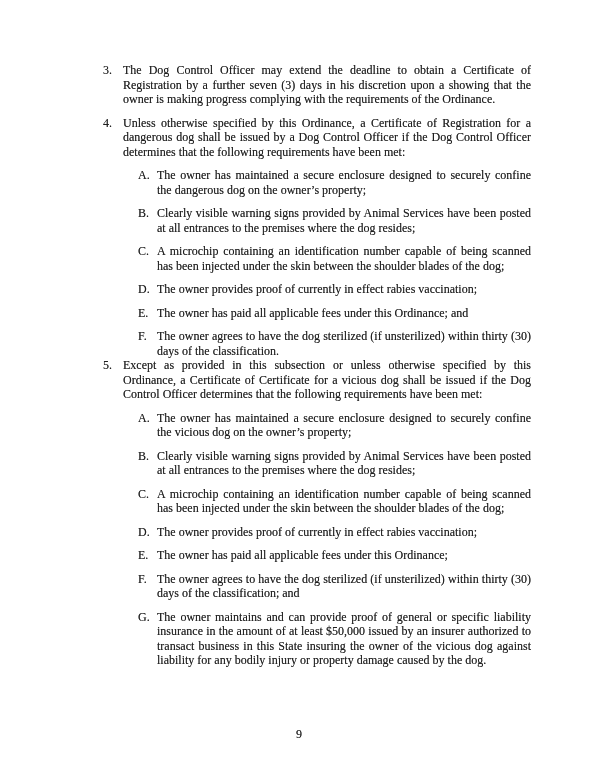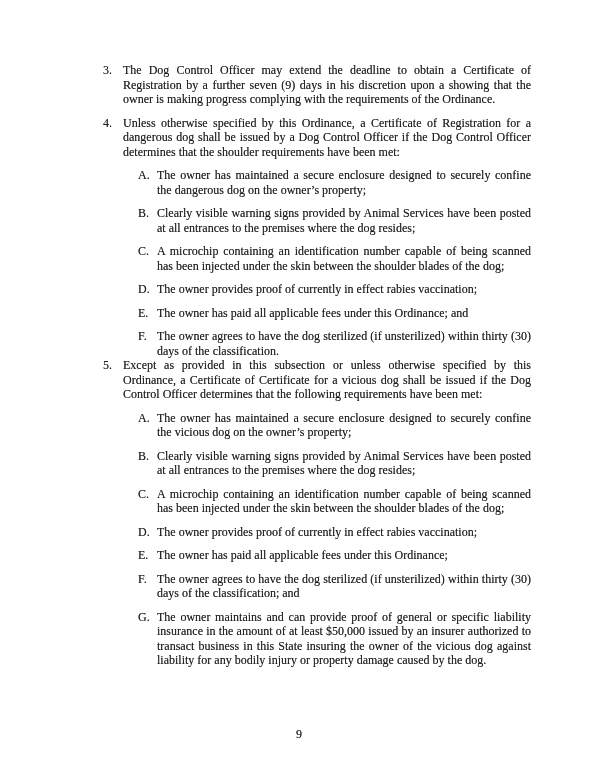--- a/index.html
+++ b/index.html
@@ -42,26 +42,26 @@
   }
 </style>
 </head>
 <body>
 
 <div class="page">
   <div class="content">
 
     <div class="item">
       <span class="num">3.</span>
-      <div class="body">The Dog Control Officer may extend the deadline to obtain a Certificate of Registration by a further seven (9) days in his discretion upon a showing that the owner is making progress complying with the requirements of the Ordinance.</div>
+      <div class="body">The Dog Control Officer may extend the deadline to obtain a Certificate of Registration by a further seven (3) days in his discretion upon a showing that the owner is making progress complying with the requirements of the Ordinance.</div>
     </div>
 
     <div class="item">
       <span class="num">4.</span>
-      <div class="body">Unless otherwise specified by this Ordinance, a Certificate of Registration for a dangerous dog shall be issued by a Dog Control Officer if the Dog Control Officer determines that the shoulder requirements have been met:</div>
+      <div class="body">Unless otherwise specified by this Ordinance, a Certificate of Registration for a dangerous dog shall be issued by a Dog Control Officer if the Dog Control Officer determines that the following requirements have been met:</div>
     </div>
 
     <div class="sublist">
       <div class="sub-item">
         <span class="num">A.</span>
         <div class="body">The owner has maintained a secure enclosure designed to securely confine the dangerous dog on the owner’s property;</div>
       </div>
       <div class="sub-item">
         <span class="num">B.</span>
         <div class="body">Clearly visible warning signs provided by Animal Services have been posted at all entrances to the premises where the dog resides;</div>

